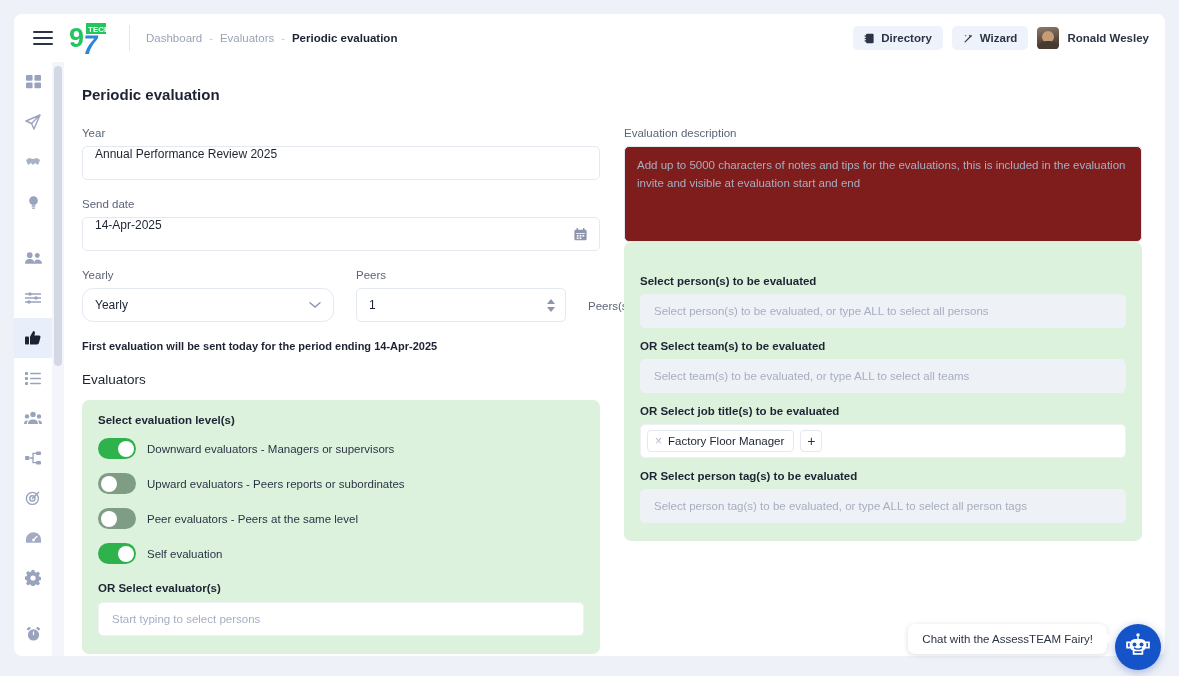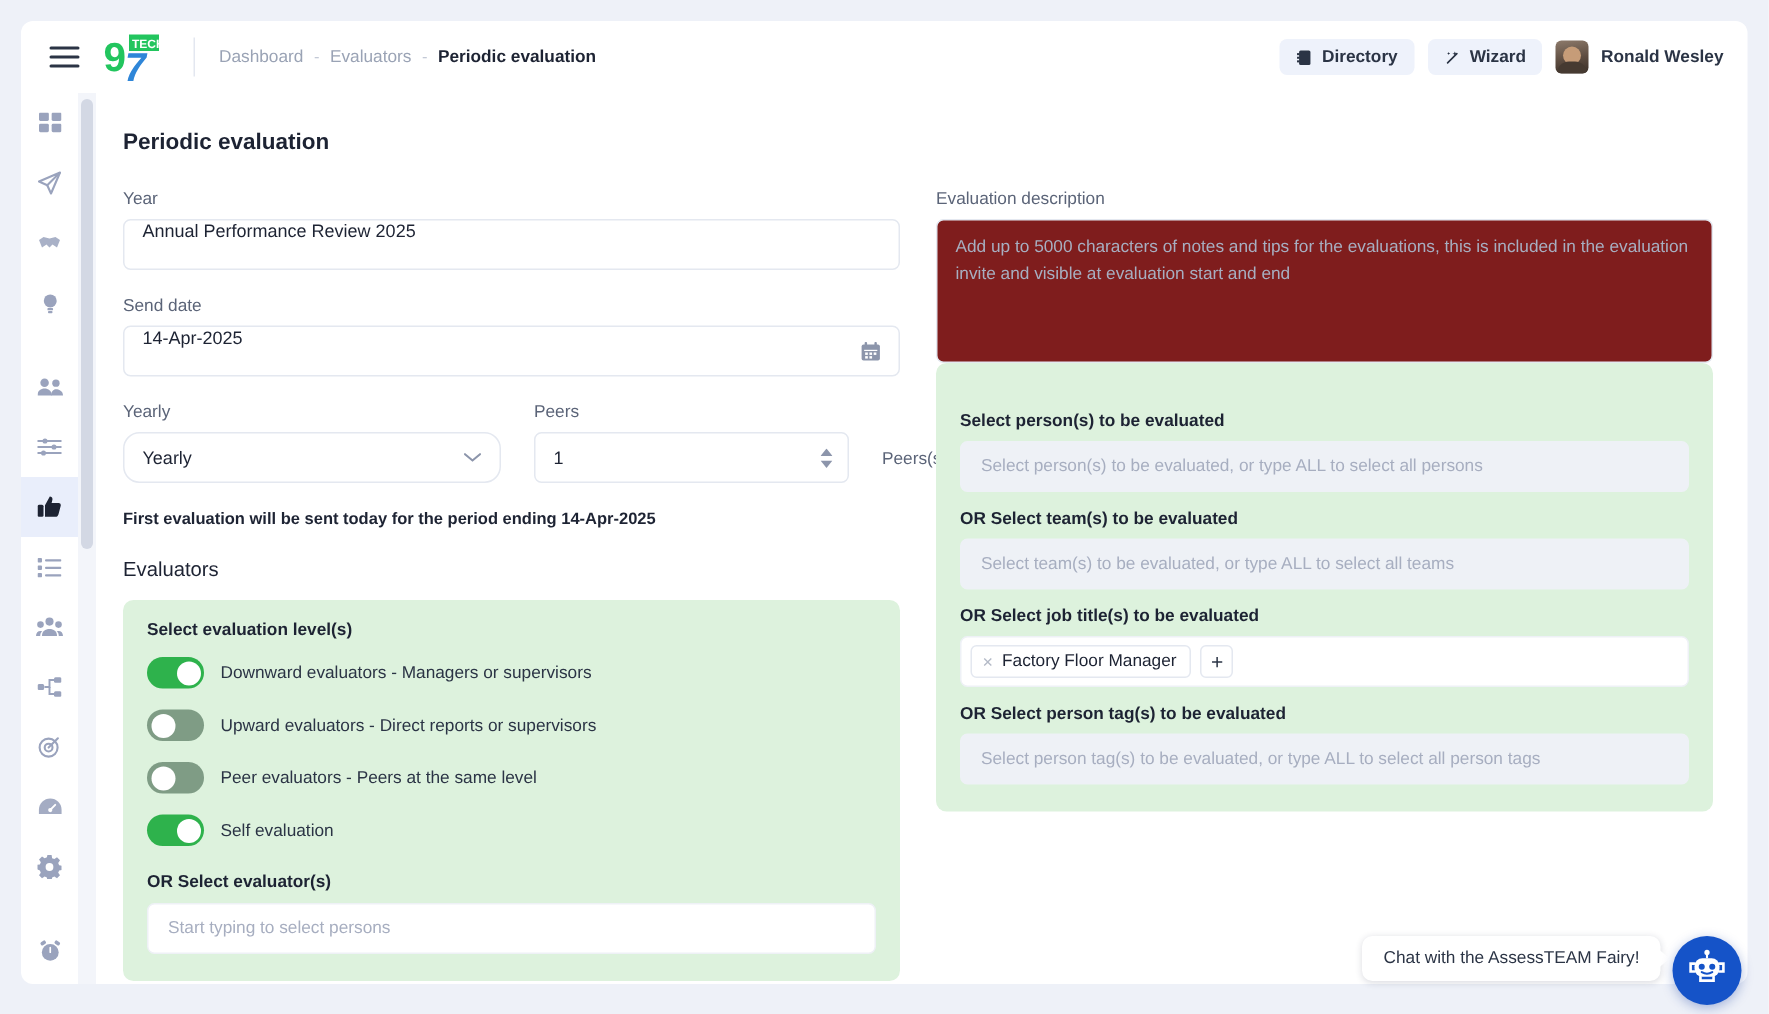--- a/index.html
+++ b/index.html
@@ -514,21 +514,21 @@
           <div class="toggle-row">
             <div class="toggle on">
                 <div class="knob"></div>
               </div>
             <span class="toggle-label">Downward evaluators - Managers or supervisors</span>
           </div>
           <div class="toggle-row">
             <div class="toggle off">
                 <div class="knob"></div>
               </div>
-            <span class="toggle-label">Upward evaluators - Direct reports or supervisors</span>
+            <span class="toggle-label">Upward evaluators - Peers reports or subordinates</span>
           </div>
           <div class="toggle-row">
             <div class="toggle off">
                 <div class="knob"></div>
               </div>
             <span class="toggle-label">Peer evaluators - Peers at the same level</span>
           </div>
           <div class="toggle-row">
             <div class="toggle on">
                 <div class="knob"></div>

